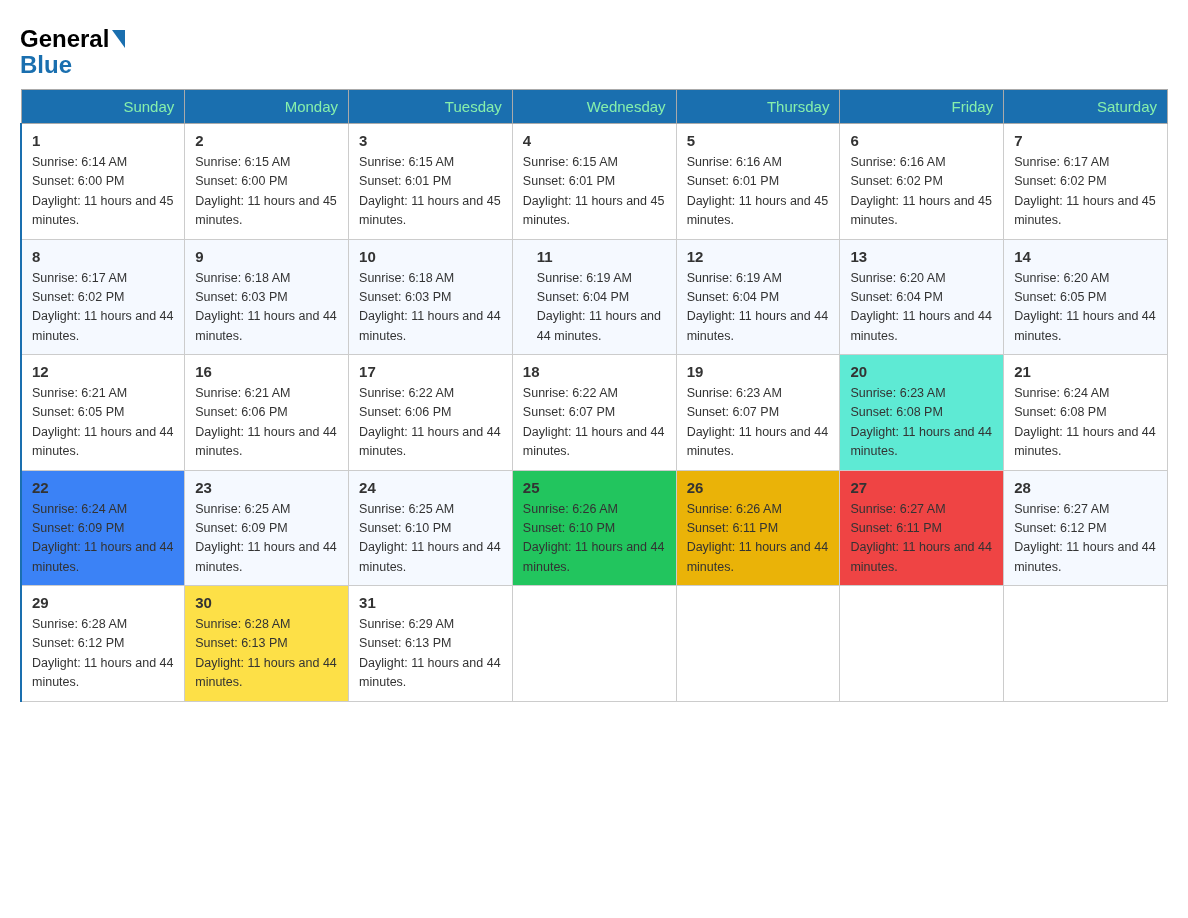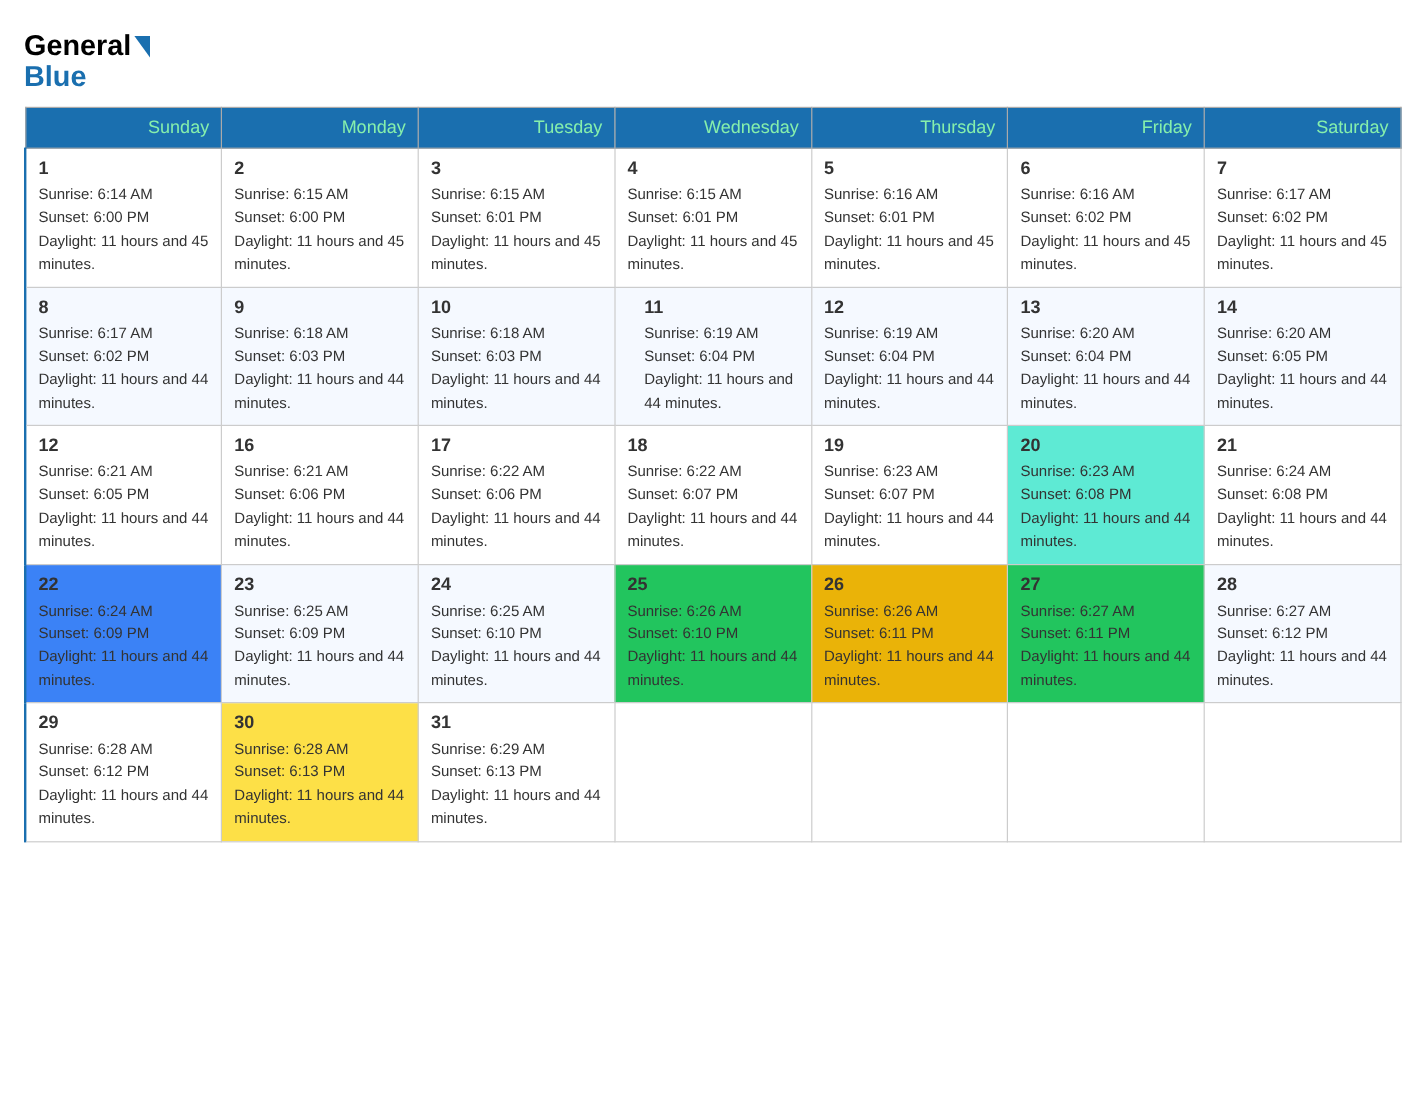--- a/index.html
+++ b/index.html
@@ -217,21 +217,21 @@
           <div class="day-info">Sunrise: 6:25 AM<br>Sunset: 6:10 PM<br>Daylight: 11 hours and 44 minutes.</div>
         </td>
         <td style="background: #22c55e;">
           <span class="day-number">25</span>
           <div class="day-info">Sunrise: 6:26 AM<br>Sunset: 6:10 PM<br>Daylight: 11 hours and 44 minutes.</div>
         </td>
         <td style="background: #eab308;">
           <span class="day-number">26</span>
           <div class="day-info">Sunrise: 6:26 AM<br>Sunset: 6:11 PM<br>Daylight: 11 hours and 44 minutes.</div>
         </td>
-        <td style="background: #22c55e;">
+        <td style="background: #ef4444;">
           <span class="day-number">27</span>
           <div class="day-info">Sunrise: 6:27 AM<br>Sunset: 6:11 PM<br>Daylight: 11 hours and 44 minutes.</div>
         </td>
         <td style="background: rgb(245, 249, 255);">
           <span class="day-number">28</span>
           <div class="day-info">Sunrise: 6:27 AM<br>Sunset: 6:12 PM<br>Daylight: 11 hours and 44 minutes.</div>
         </td>
       </tr>
       <tr>
         <td style="background: rgb(255, 255, 255);">

